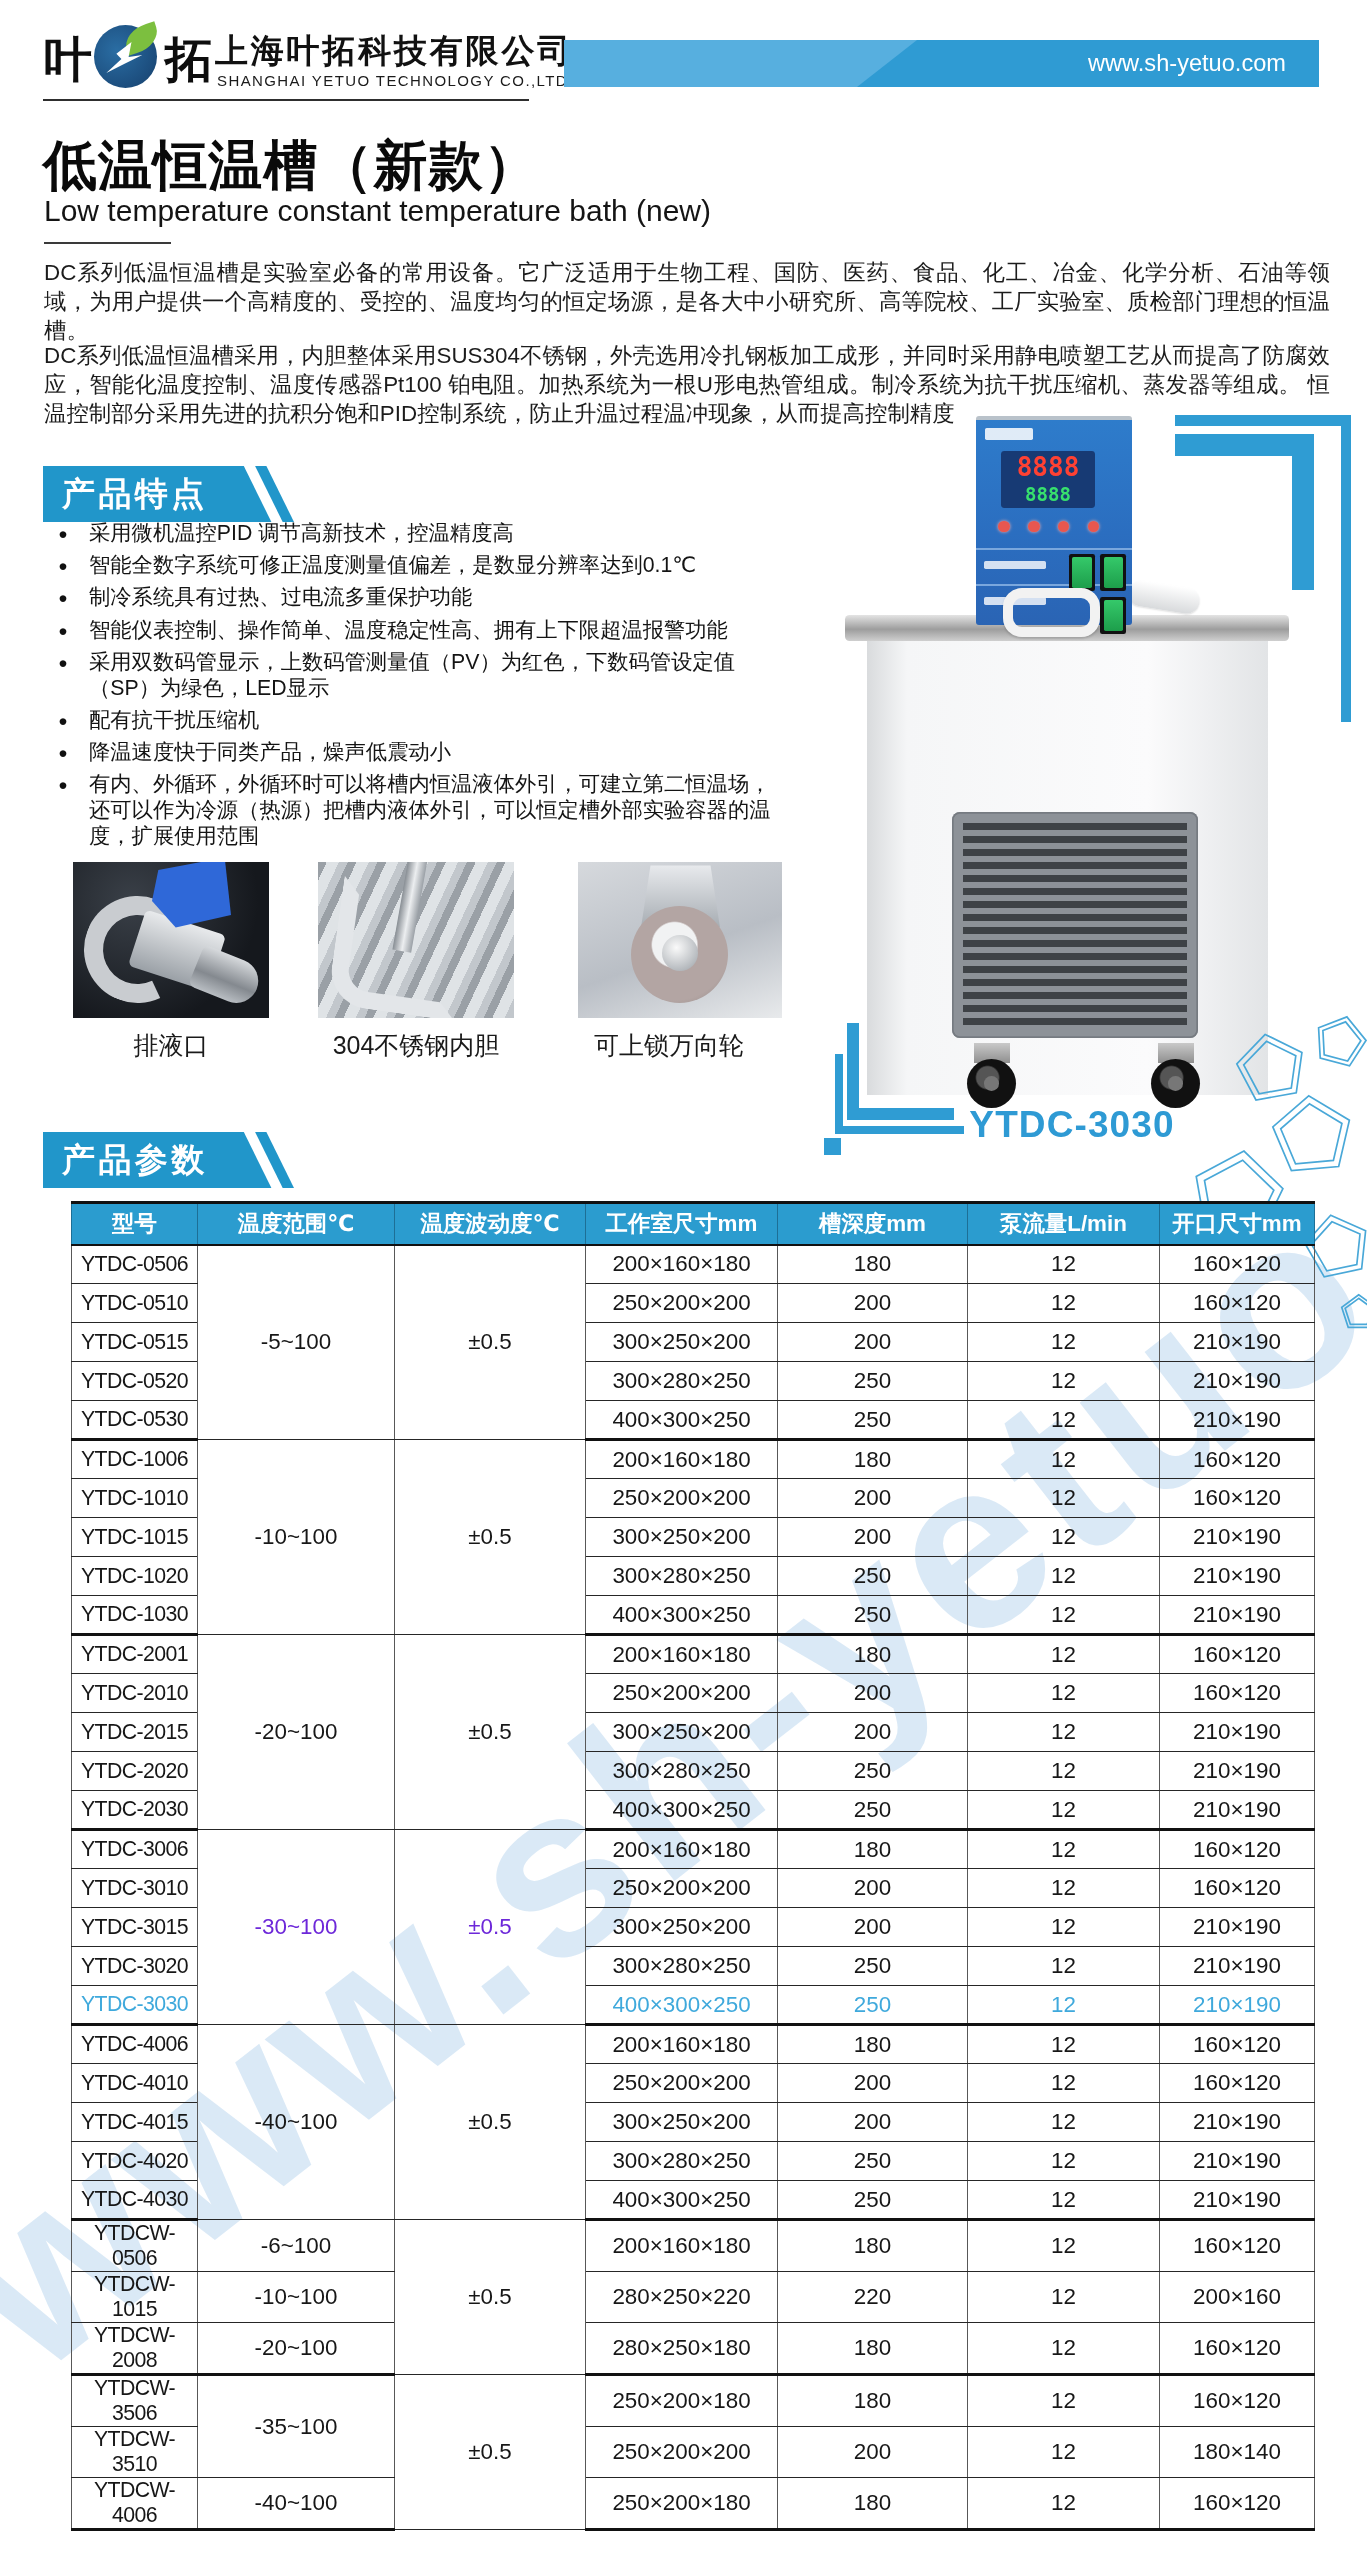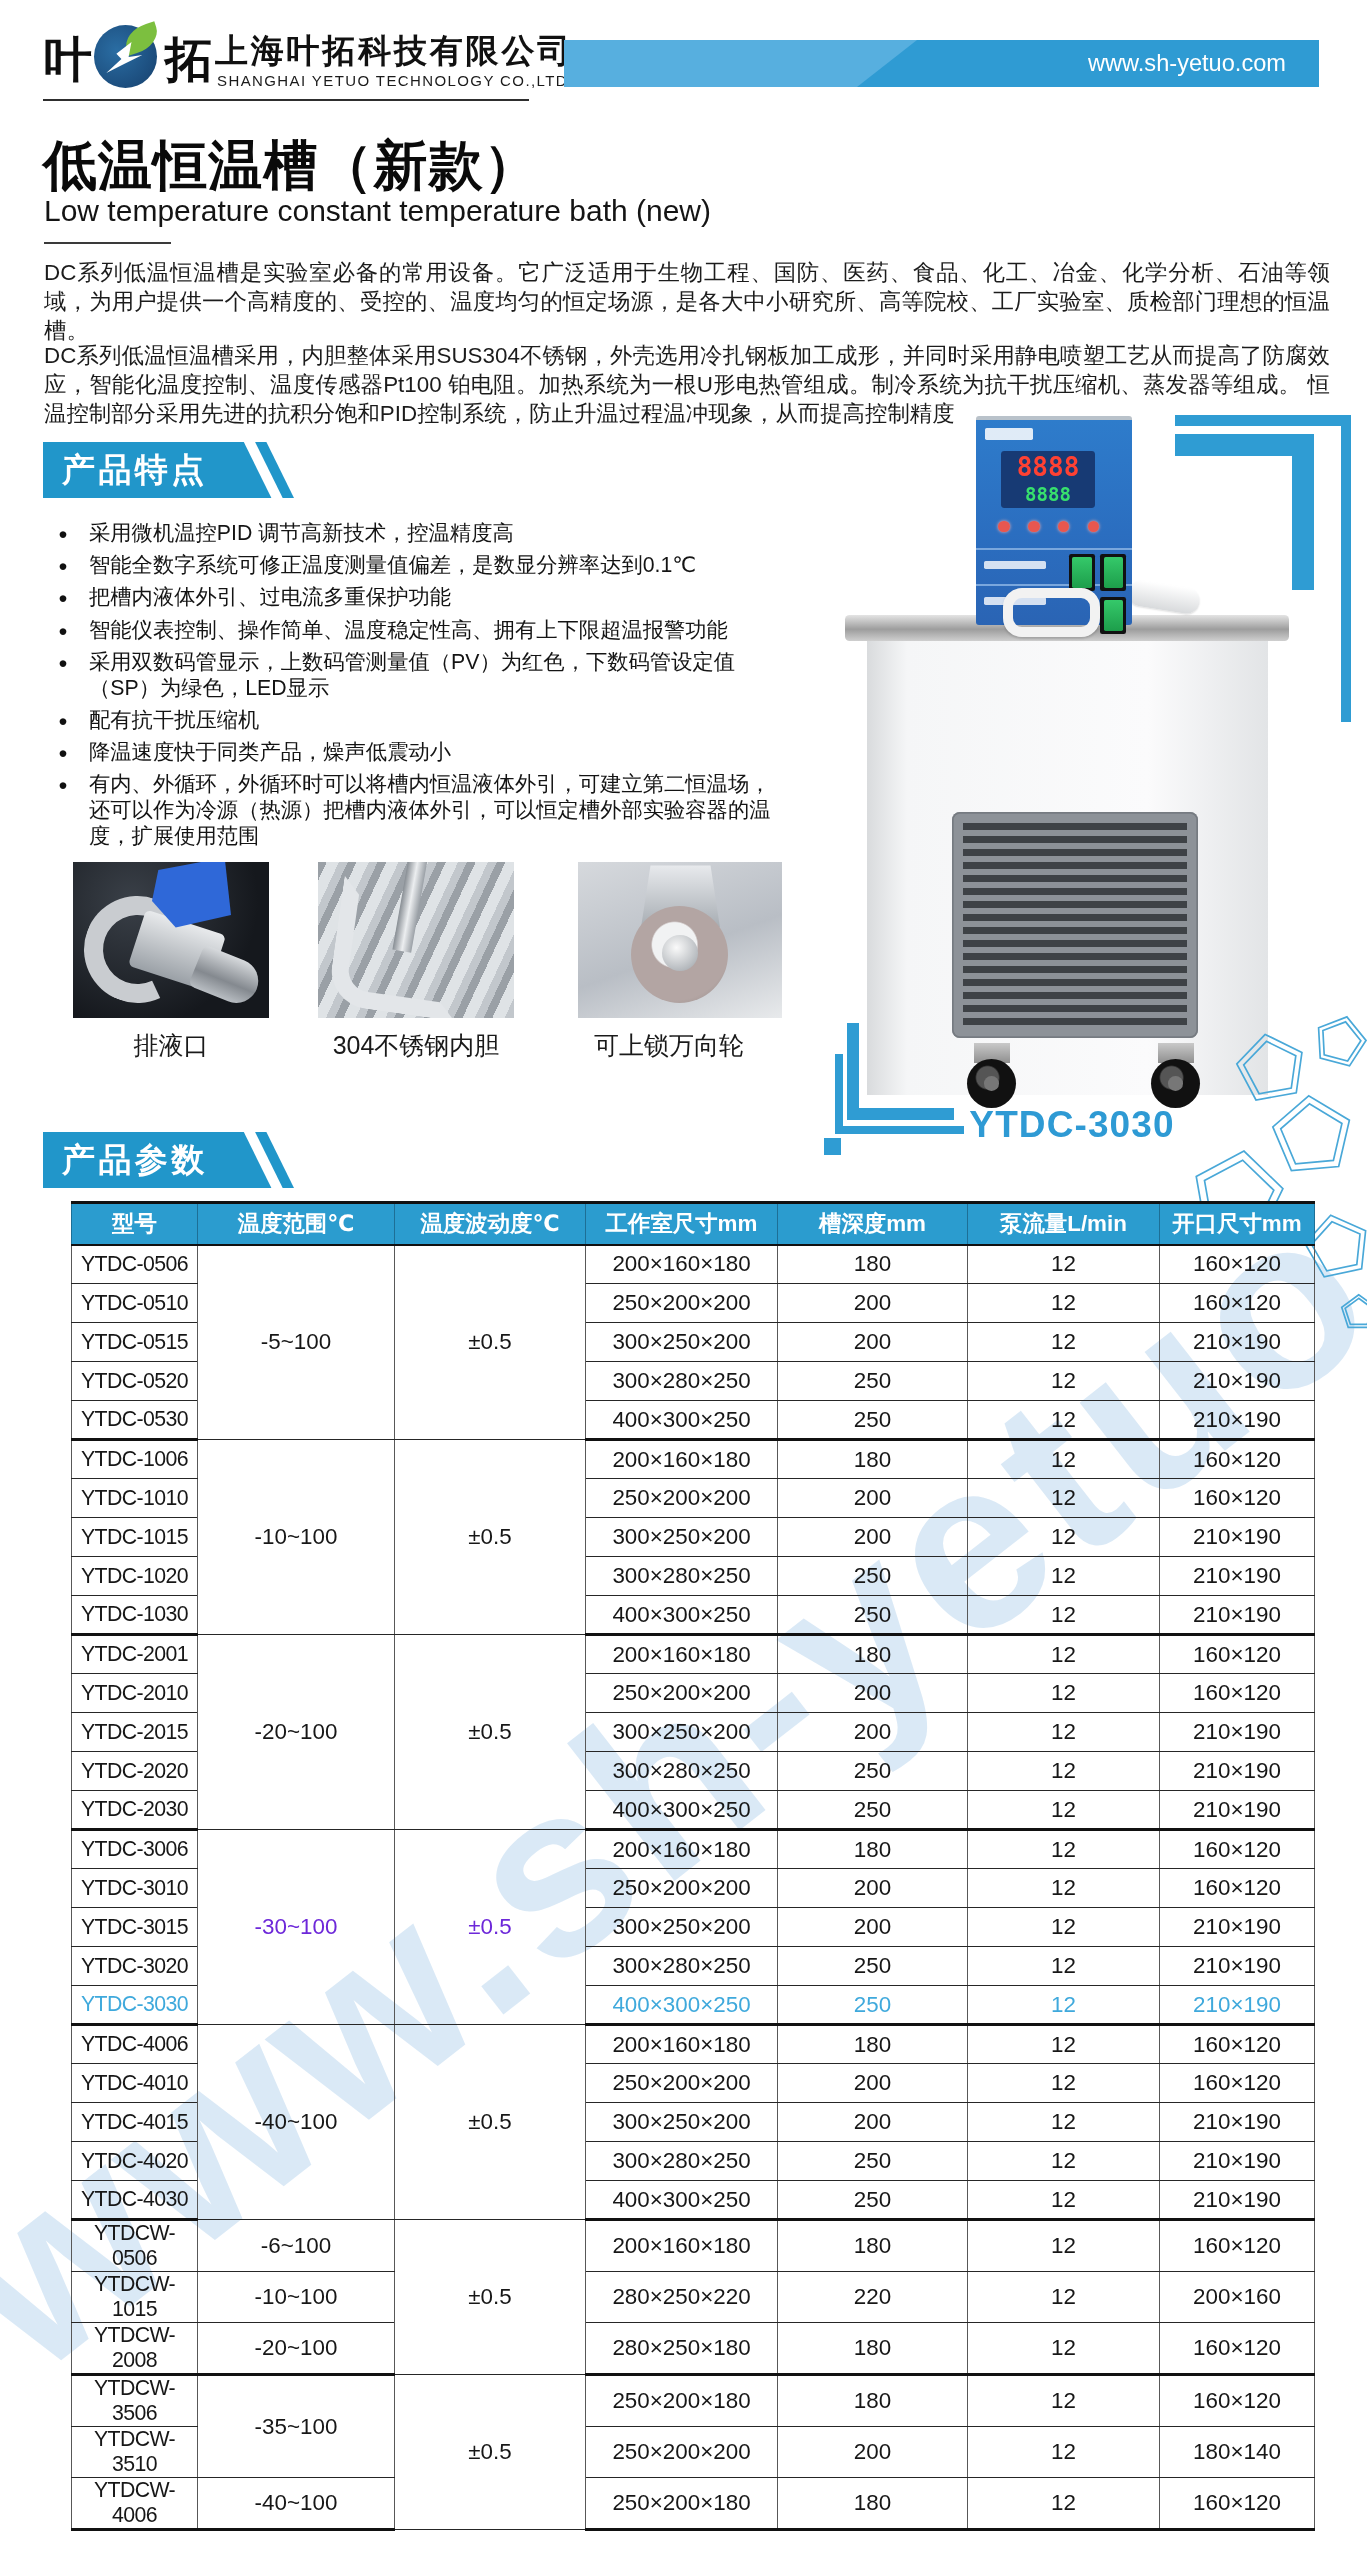--- a/index.html
+++ b/index.html
@@ -40,21 +40,21 @@
   .para1 { top:258px; } .para2 { top:341px; }
 
   
   .sec-banner { width:251px; height:56px; }
   .sec-banner .main { position:absolute; inset:0; background:#2196ca;
                       clip-path:polygon(0 0, 80% 0, 91% 100%, 0 100%);
                       line-height:56px; padding-left:19px; font-size:33px; font-weight:bold;
                       color:#fff; letter-spacing:3.4px; }
   .sec-banner .sliver { position:absolute; inset:0; background:#2196ca;
                       clip-path:polygon(84.5% 0, 89% 0, 100% 100%, 95.5% 100%); }
-  .features-banner { left:43px; top:442px; }
+  .features-banner { left:43px; top:466px; }
   .params-banner  { left:43px; top:1132px; }
 
   
   .feature-list { left:56px; top:520px; width:729px; list-style:none; }
   .feature-list li { position:relative; padding-left:33px; font-size:21.3px; line-height:26px;
                      margin-bottom:6.2px; color:#141414; }
   .feature-list li::before { content:"●"; position:absolute; left:2.2px; top:1.1px; font-size:15.7px; color:#111; }
 
   
   .fig { top:862px; height:156px; overflow:hidden; }
@@ -176,21 +176,21 @@
   <div class="z abs para para1">DC系列低温恒温槽是实验室必备的常用设备。它广泛适用于生物工程、国防、医药、食品、化工、冶金、化学分析、石油等领域，为用户提供一个高精度的、受控的、温度均匀的恒定场源，是各大中小研究所、高等院校、工厂实验室、质检部门理想的恒温槽。</div>
   <div class="z abs para para2">DC系列低温恒温槽采用，内胆整体采用SUS304不锈钢，外壳选用冷扎钢板加工成形，并同时采用静电喷塑工艺从而提高了防腐效应，智能化温度控制、温度传感器Pt100 铂电阻。加热系统为一根U形电热管组成。制冷系统为抗干扰压缩机、蒸发器等组成。 恒温控制部分采用先进的抗积分饱和PID控制系统，防止升温过程温冲现象，从而提高控制精度</div>
 
   <div class="z abs sec-banner features-banner">
     <div class="main">产品特点</div>
     <div class="sliver"></div>
   </div>
   <ul class="z abs feature-list">
       <li>采用微机温控PID 调节高新技术，控温精度高</li>
       <li>智能全数字系统可修正温度测量值偏差，是数显分辨率达到0.1℃</li>
-      <li>把槽内液体外引、过电流多重保护功能</li>
+      <li>制冷系统具有过热、过电流多重保护功能</li>
       <li>智能仪表控制、操作简单、温度稳定性高、拥有上下限超温报警功能</li>
       <li>采用双数码管显示，上数码管测量值（PV）为红色，下数码管设定值（SP）为绿色，LED显示</li>
       <li>配有抗干扰压缩机</li>
       <li>降温速度快于同类产品，燥声低震动小</li>
       <li>有内、外循环，外循环时可以将槽内恒温液体外引，可建立第二恒温场，还可以作为冷源（热源）把槽内液体外引，可以恒定槽外部实验容器的温度，扩展使用范围</li>
     </ul>
 
   <div class="z abs fig fig1">
     <div class="valve-c"></div>
     <div class="valve-body"></div>

